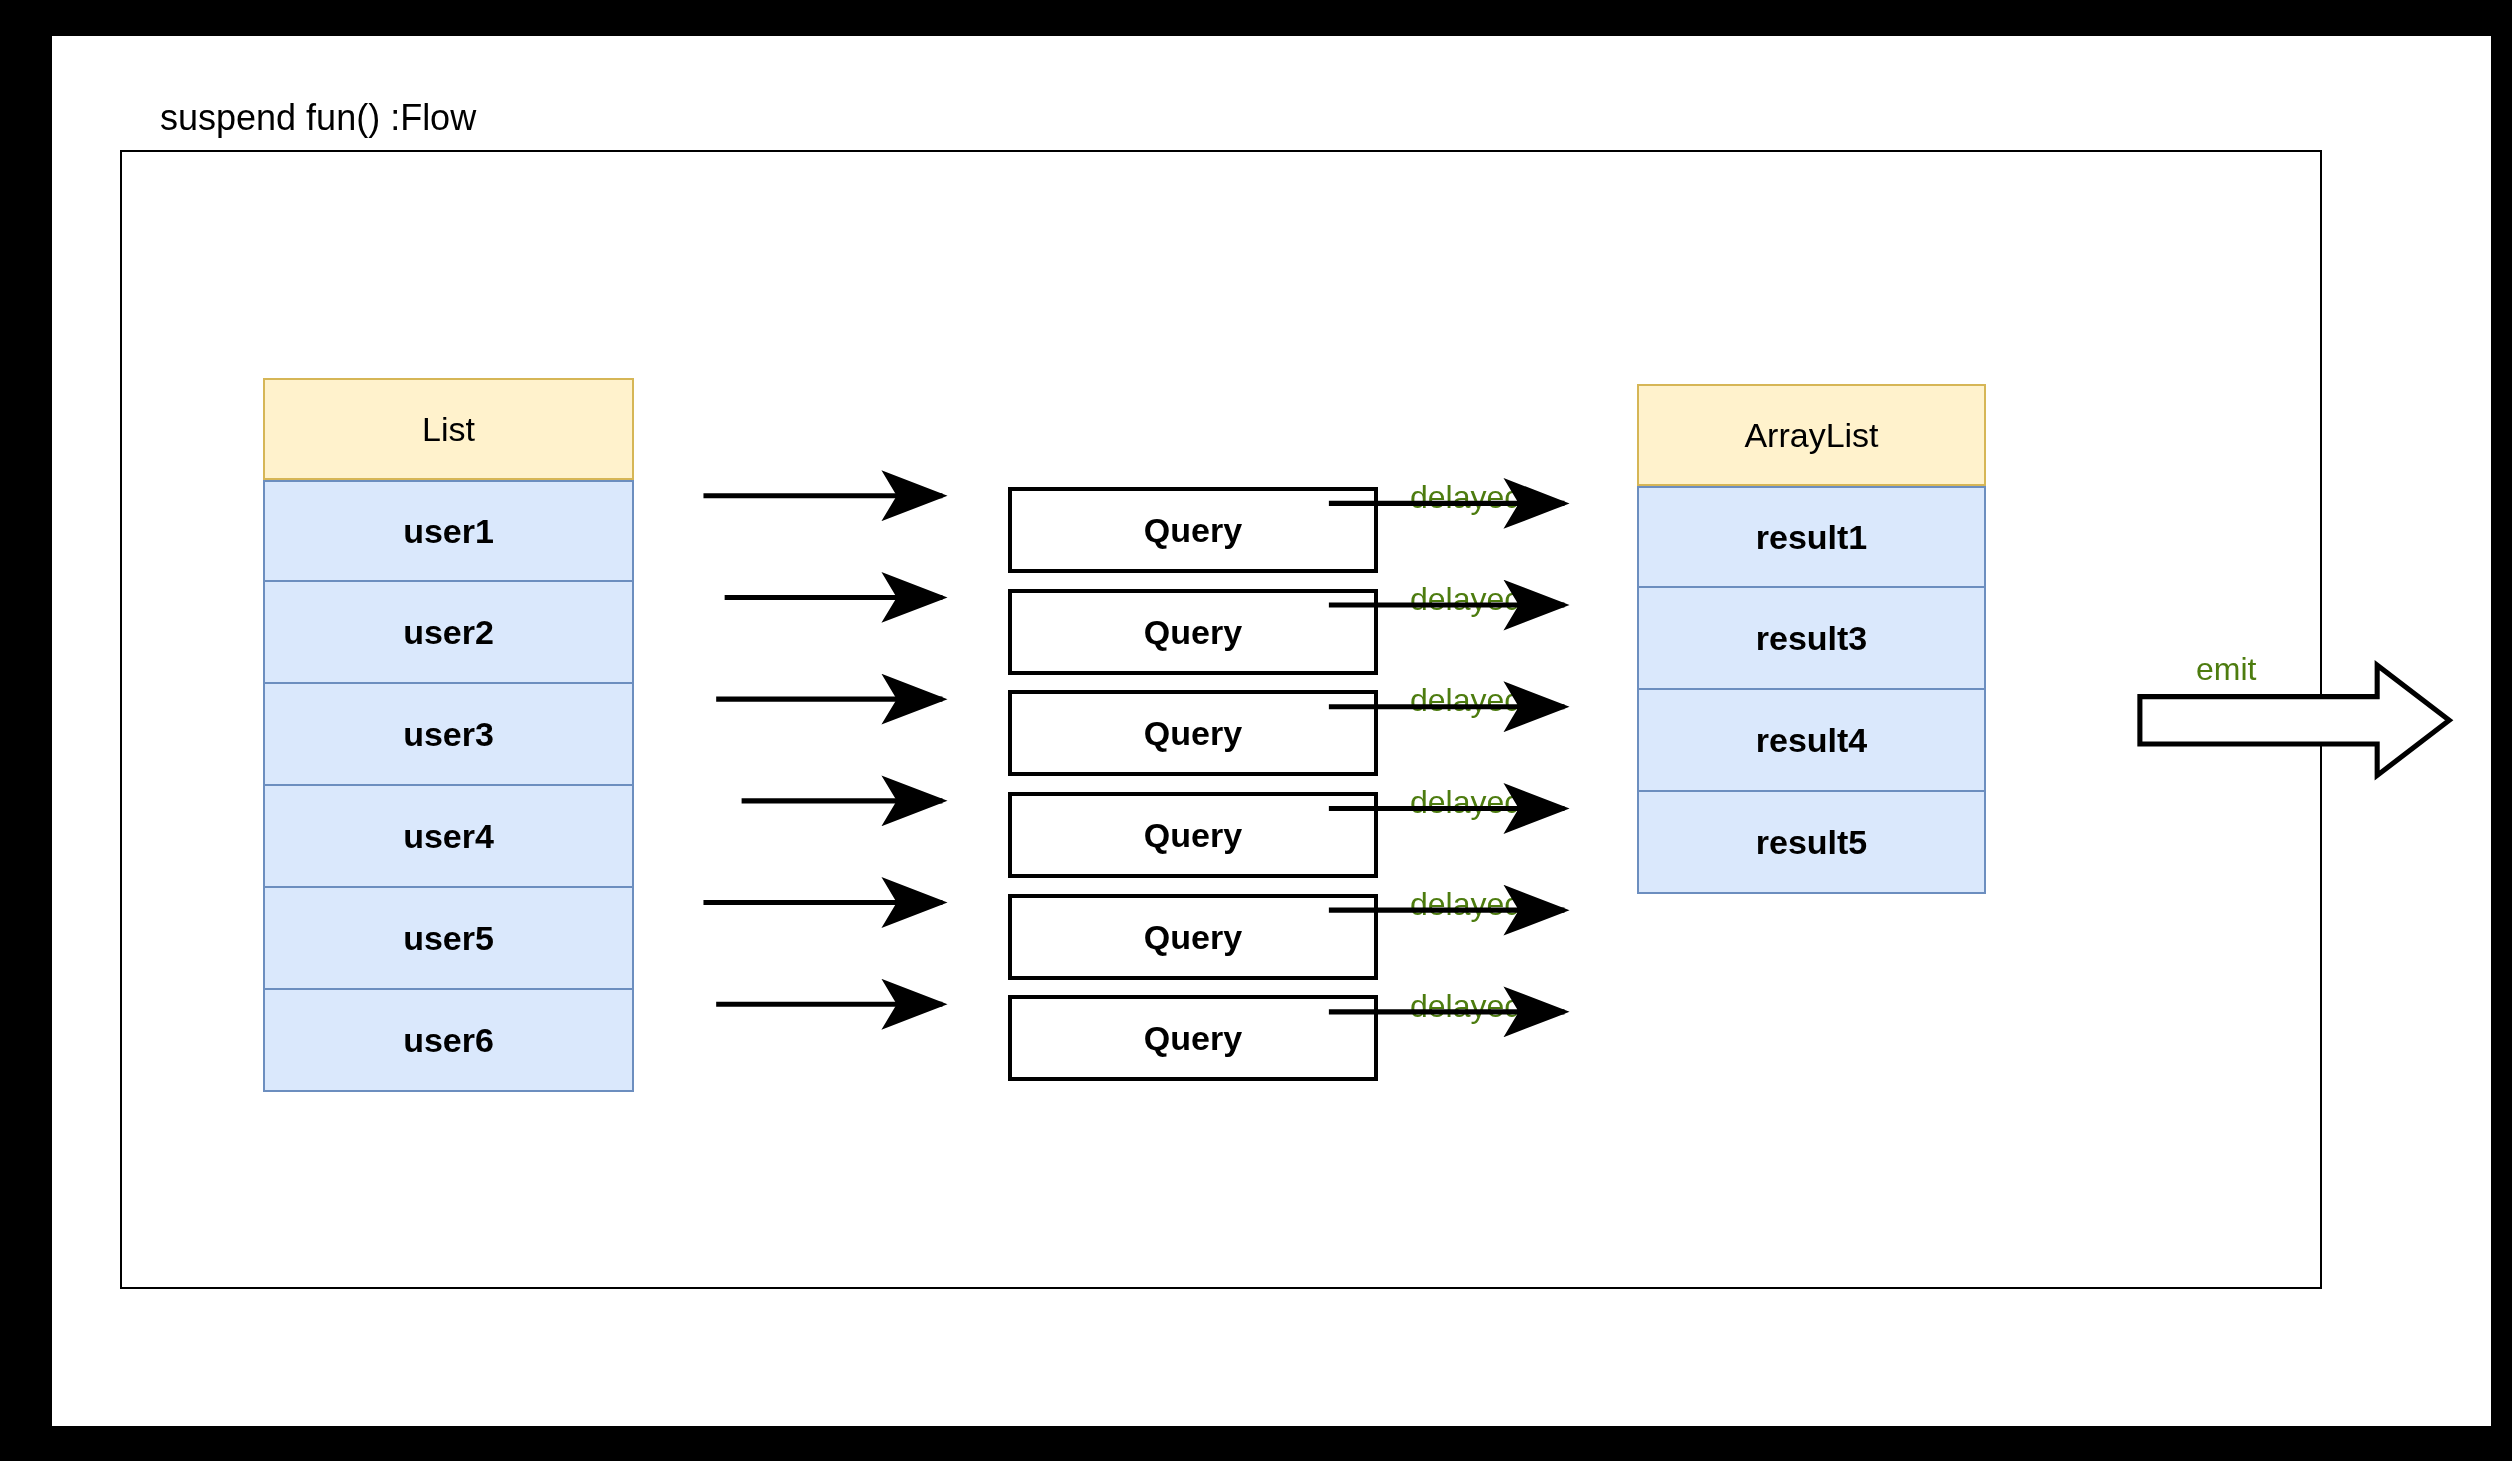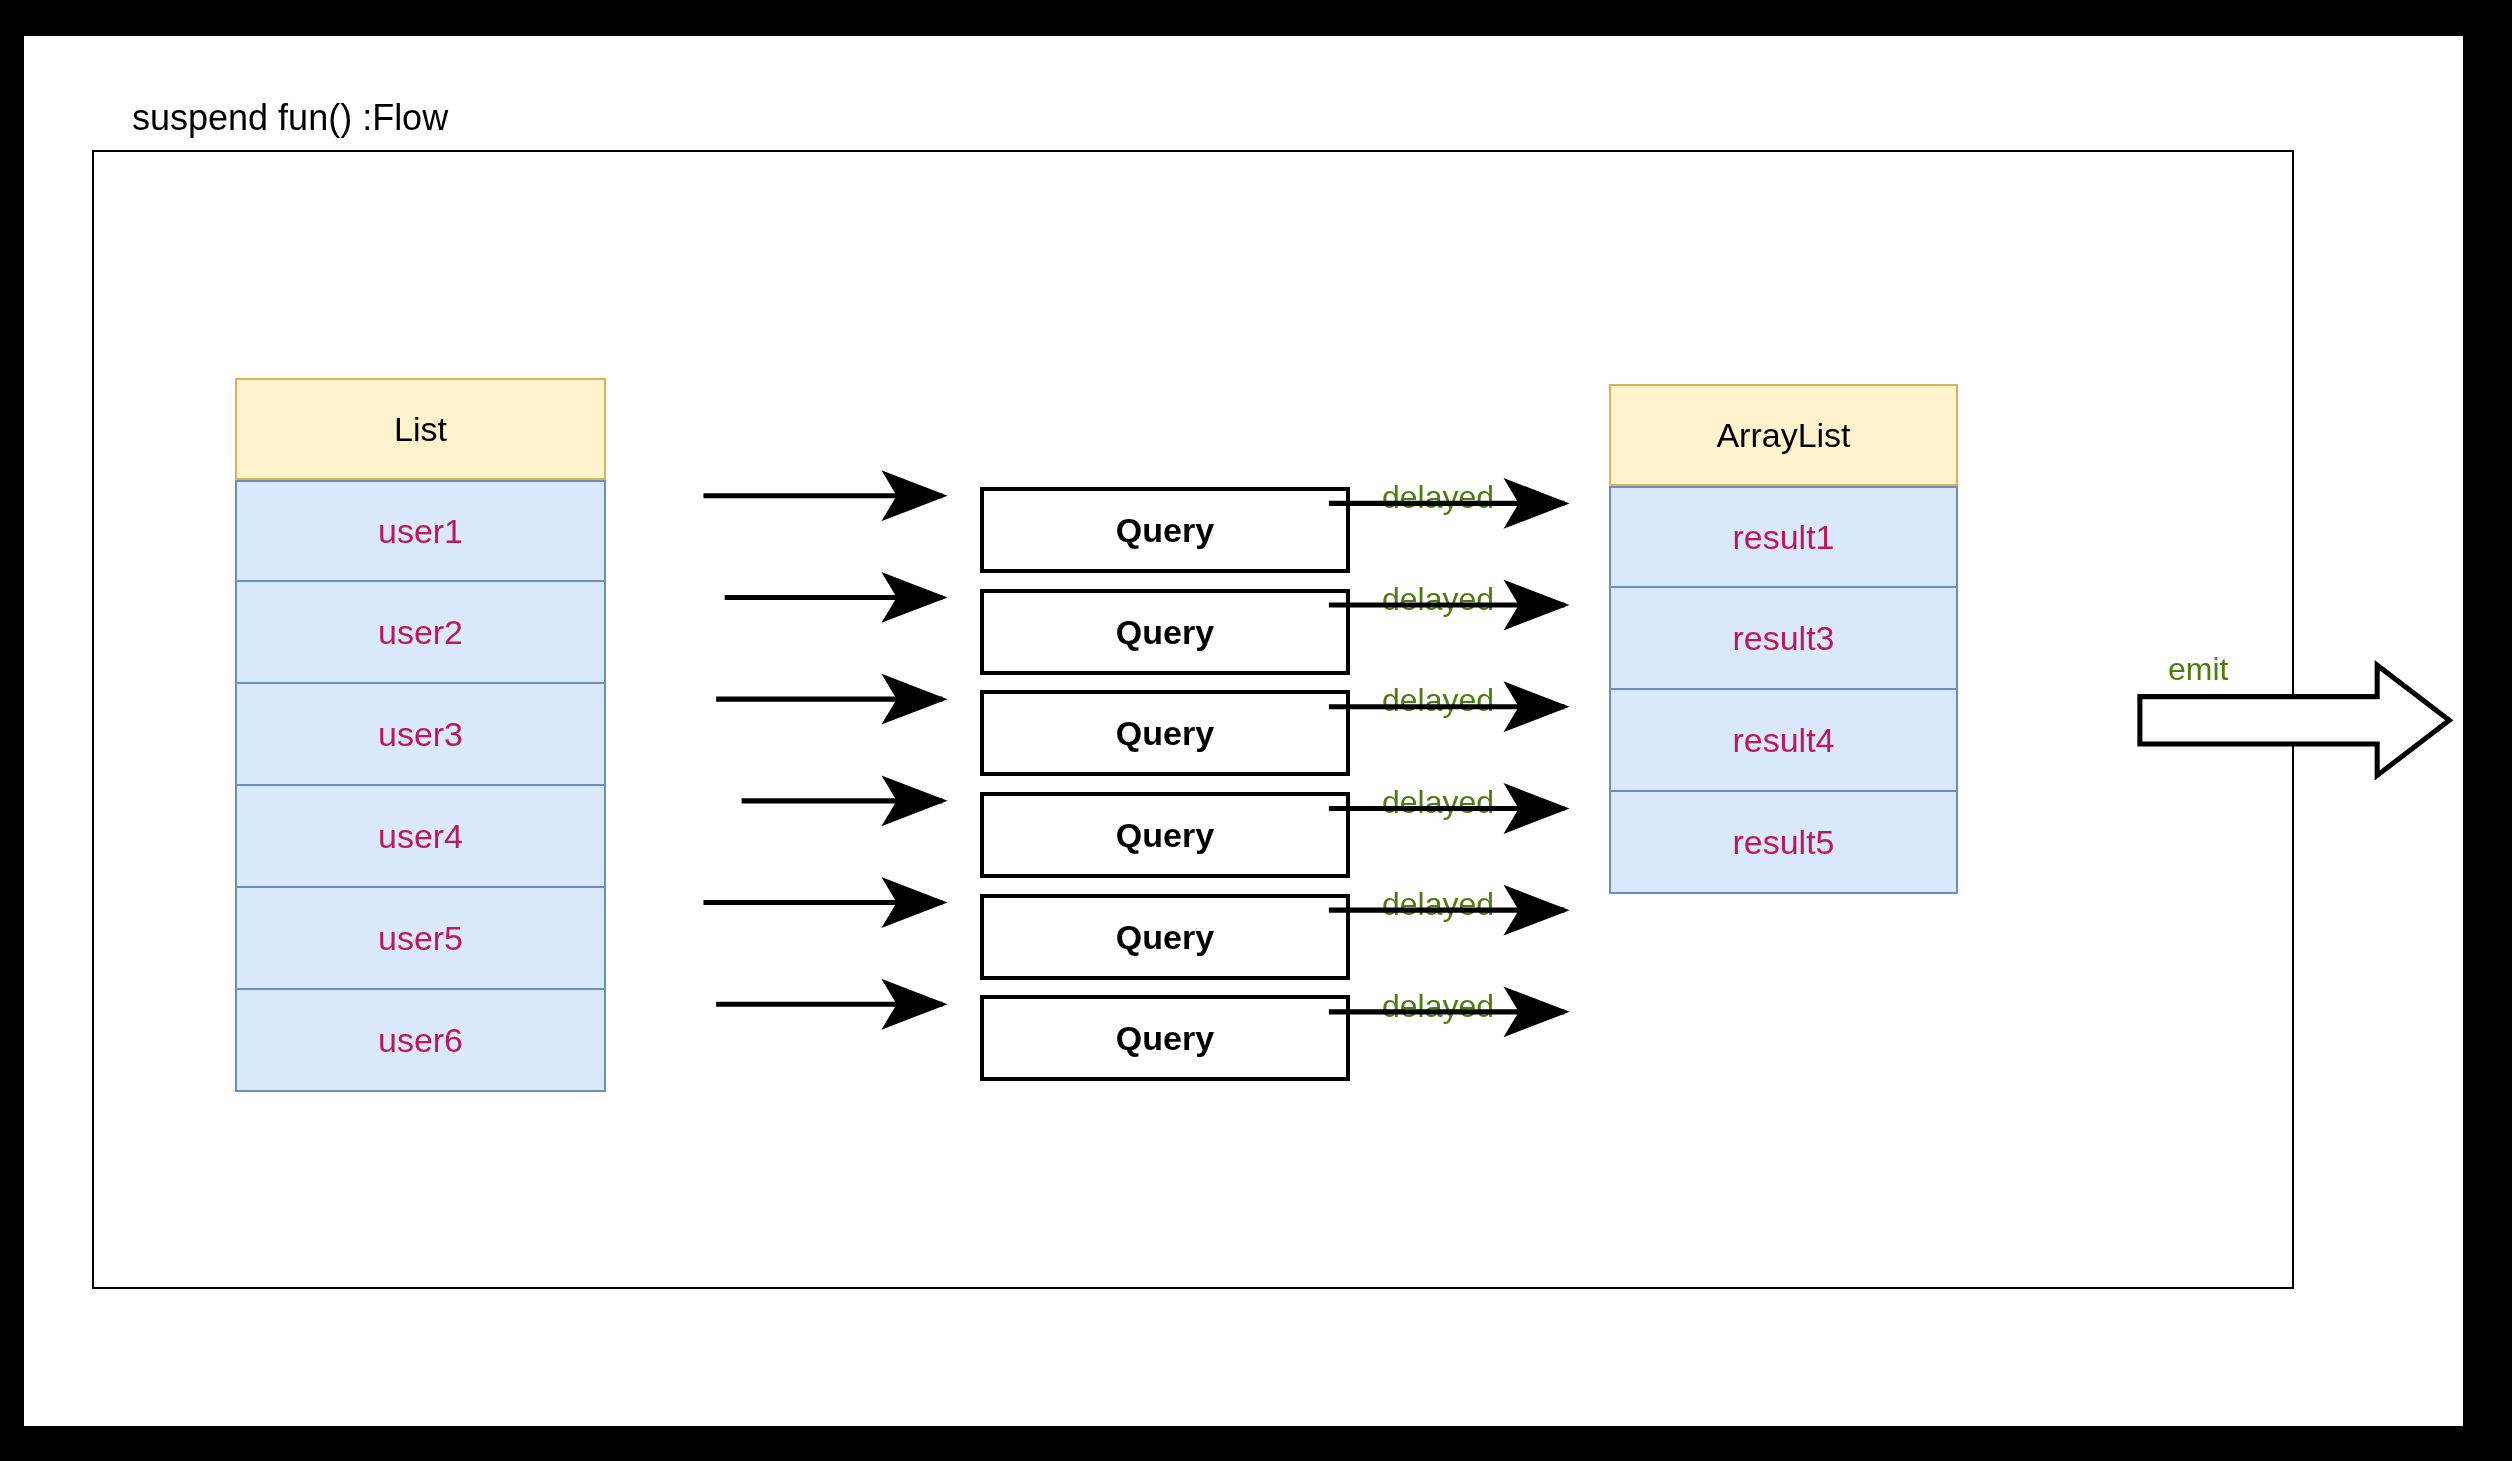--- a/index.html
+++ b/index.html
@@ -1,35 +1,35 @@
 <!DOCTYPE html>
 <html style="font-size:13.6px"><head>
 <meta charset="utf-8">
 <style>
   html,body{margin:0;padding:0;background:#000;}
   body{width:2512px;height:1461px;overflow:hidden;
        font-family:"Liberation Sans","DejaVu Sans",sans-serif;}
 
   #frame{position:absolute;left:0;top:0;width:2512px;height:1461px;background:#000;}
-  #canvas{position:absolute;left:24px;top:36px;width:2439px;height:1390px;background:#fff;}
+  #canvas{position:absolute;left:52px;top:36px;width:2439px;height:1390px;background:#fff;}
 
   
   #fun-container{position:absolute;left:68px;top:114px;width:2202px;height:1139px;
     border:2.5px solid #000;background:#fff;box-sizing:border-box;}
 
   #fun-title{position:absolute;left:108px;top:64px;font-size:36px;color:#000;
     white-space:nowrap;line-height:1;}
 
   
   .tbl{position:absolute;box-sizing:border-box;margin-left:8px;}
   .tbl .hdr{box-sizing:border-box;background:#fff2cc;border:2.5px solid #d6b656;
     display:flex;align-items:center;justify-content:center;font-size:34px;color:#000;}
   .tbl .row{box-sizing:border-box;background:#dae8fc;border:2.5px solid #6c8ebf;
     border-top:none;display:flex;align-items:center;justify-content:center;
-    font-size:34px;color:#be185d;}
+    font-size:34px;color:#000000;font-weight:bold;}
   .tbl .row.first{border-top:2.5px solid #6c8ebf;}
 
   #list-table{left:203px;top:342px;width:371px;}
   #list-table .hdr{height:102px;}
   #list-table .row{height:102px;}
 
   #arraylist-table{left:1577px;top:348px;width:349px;}
   #arraylist-table .hdr{height:102px;}
   #arraylist-table .row{height:102px;}
 

